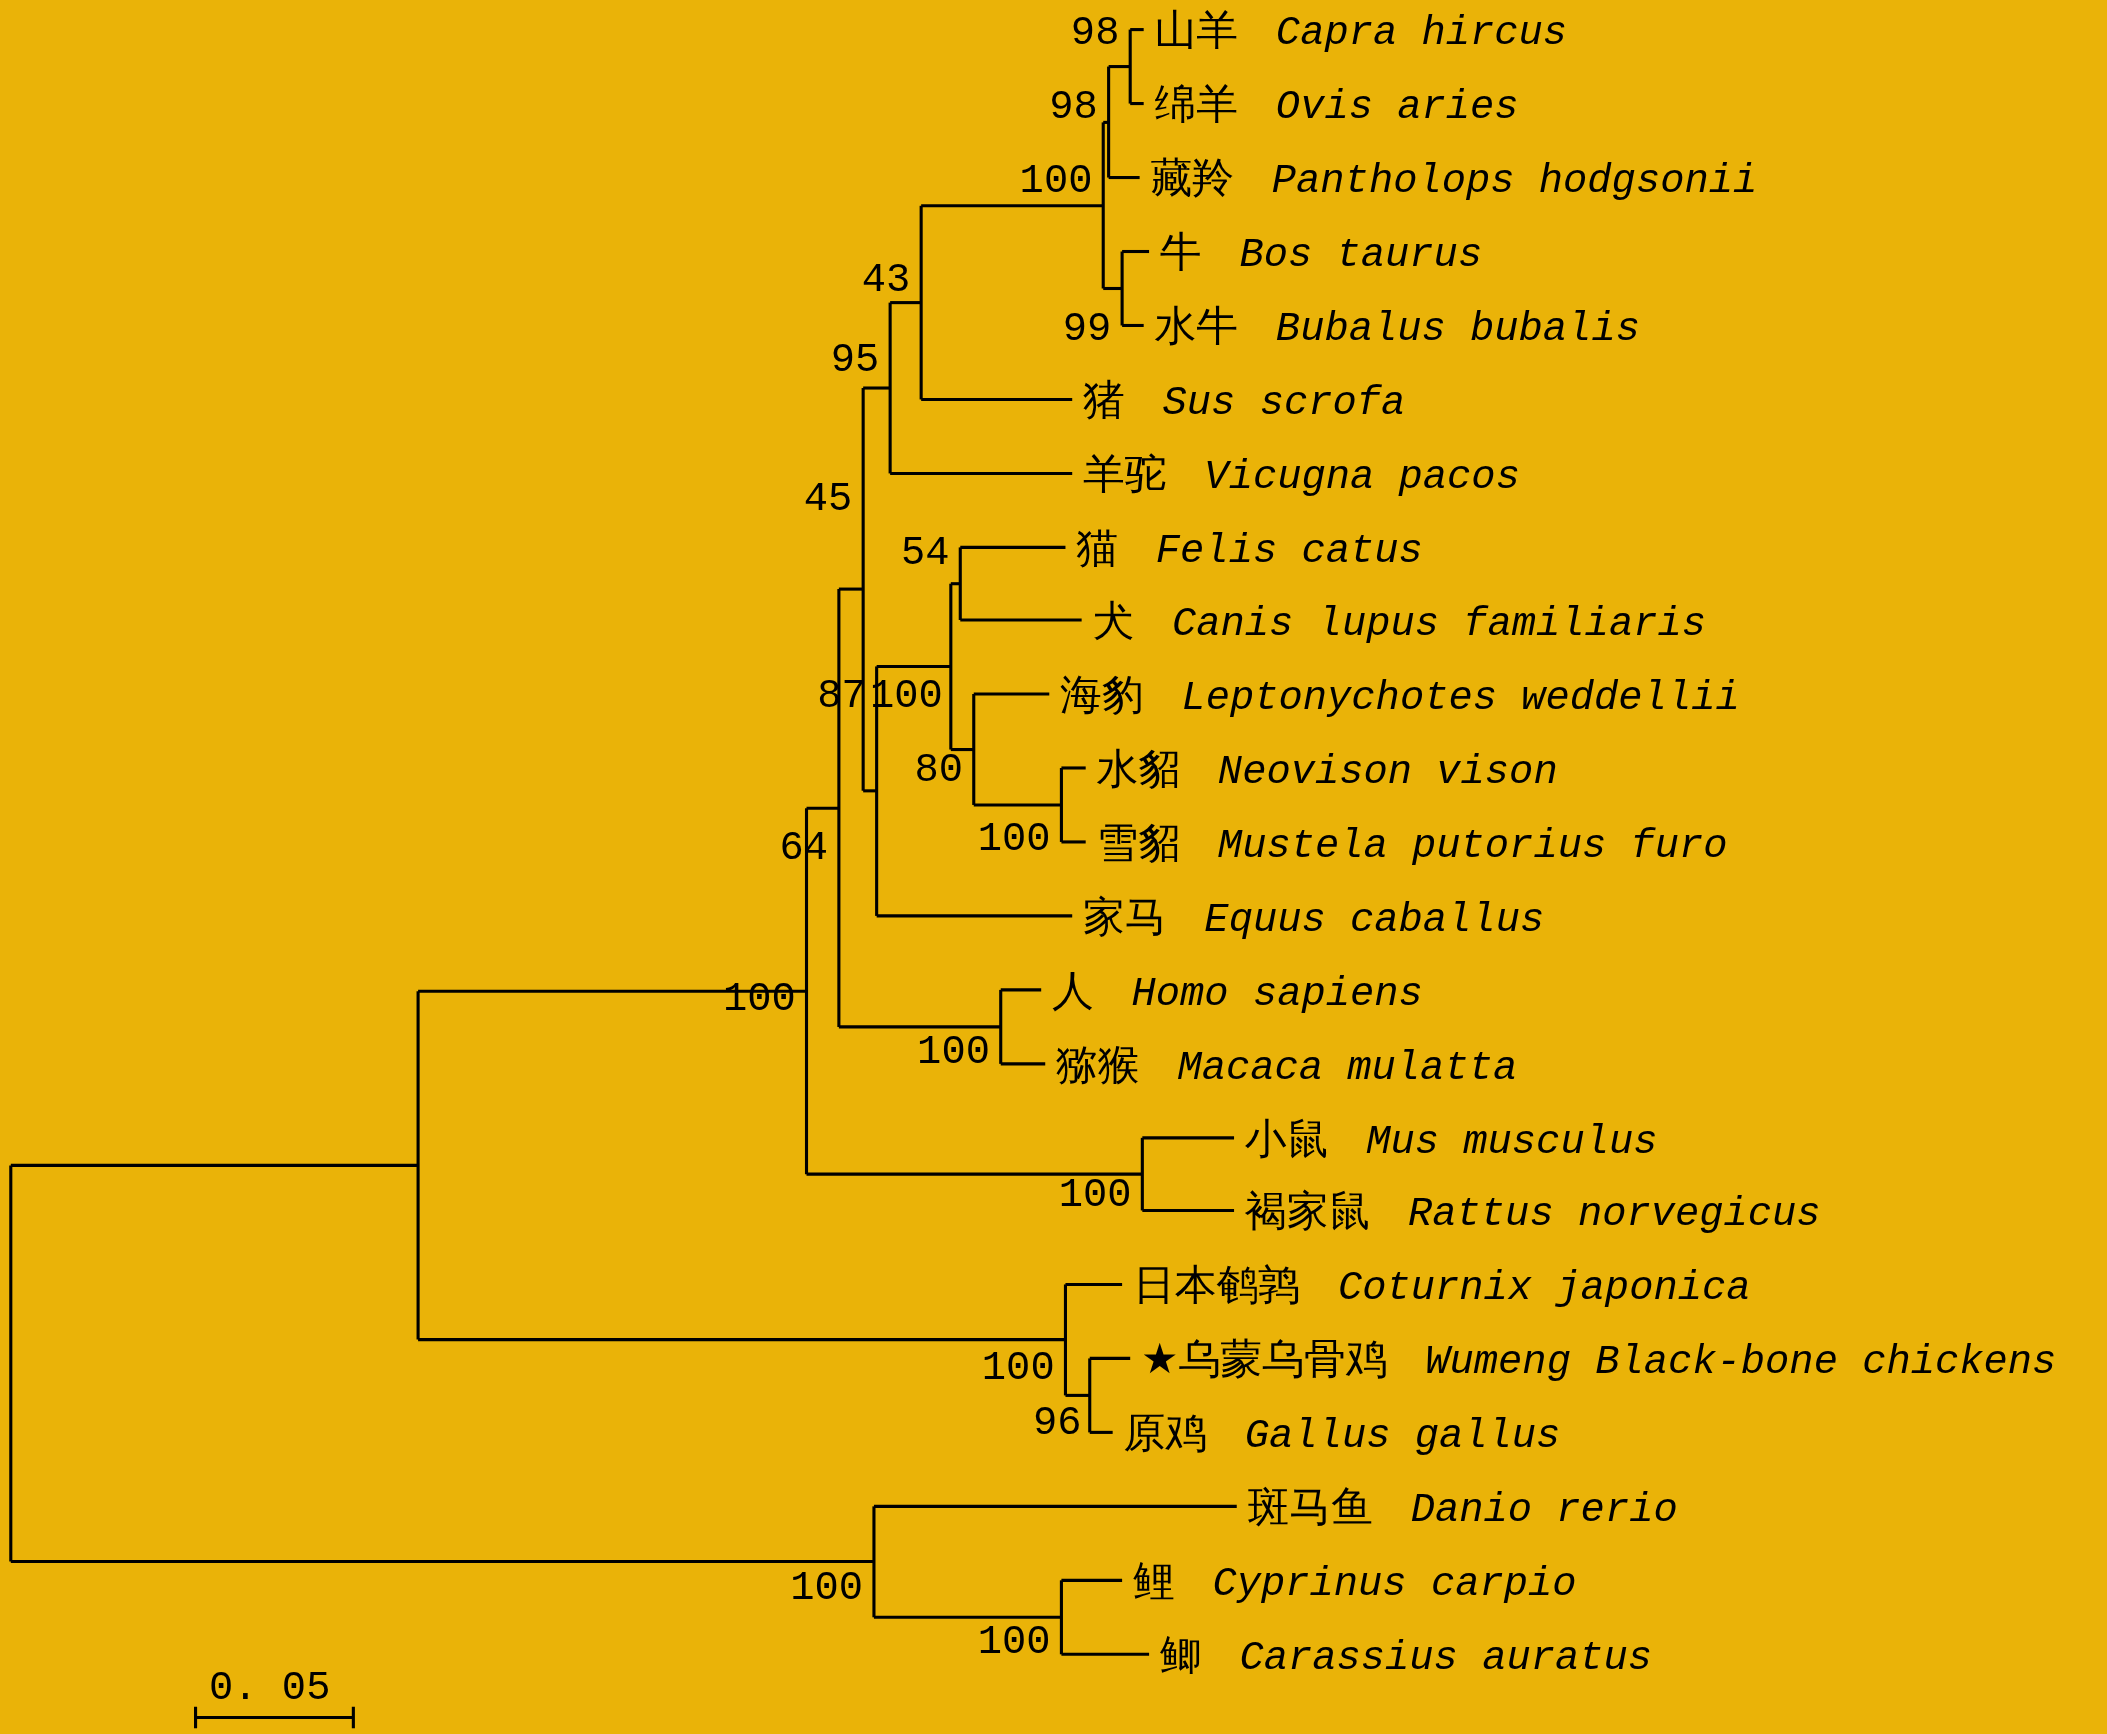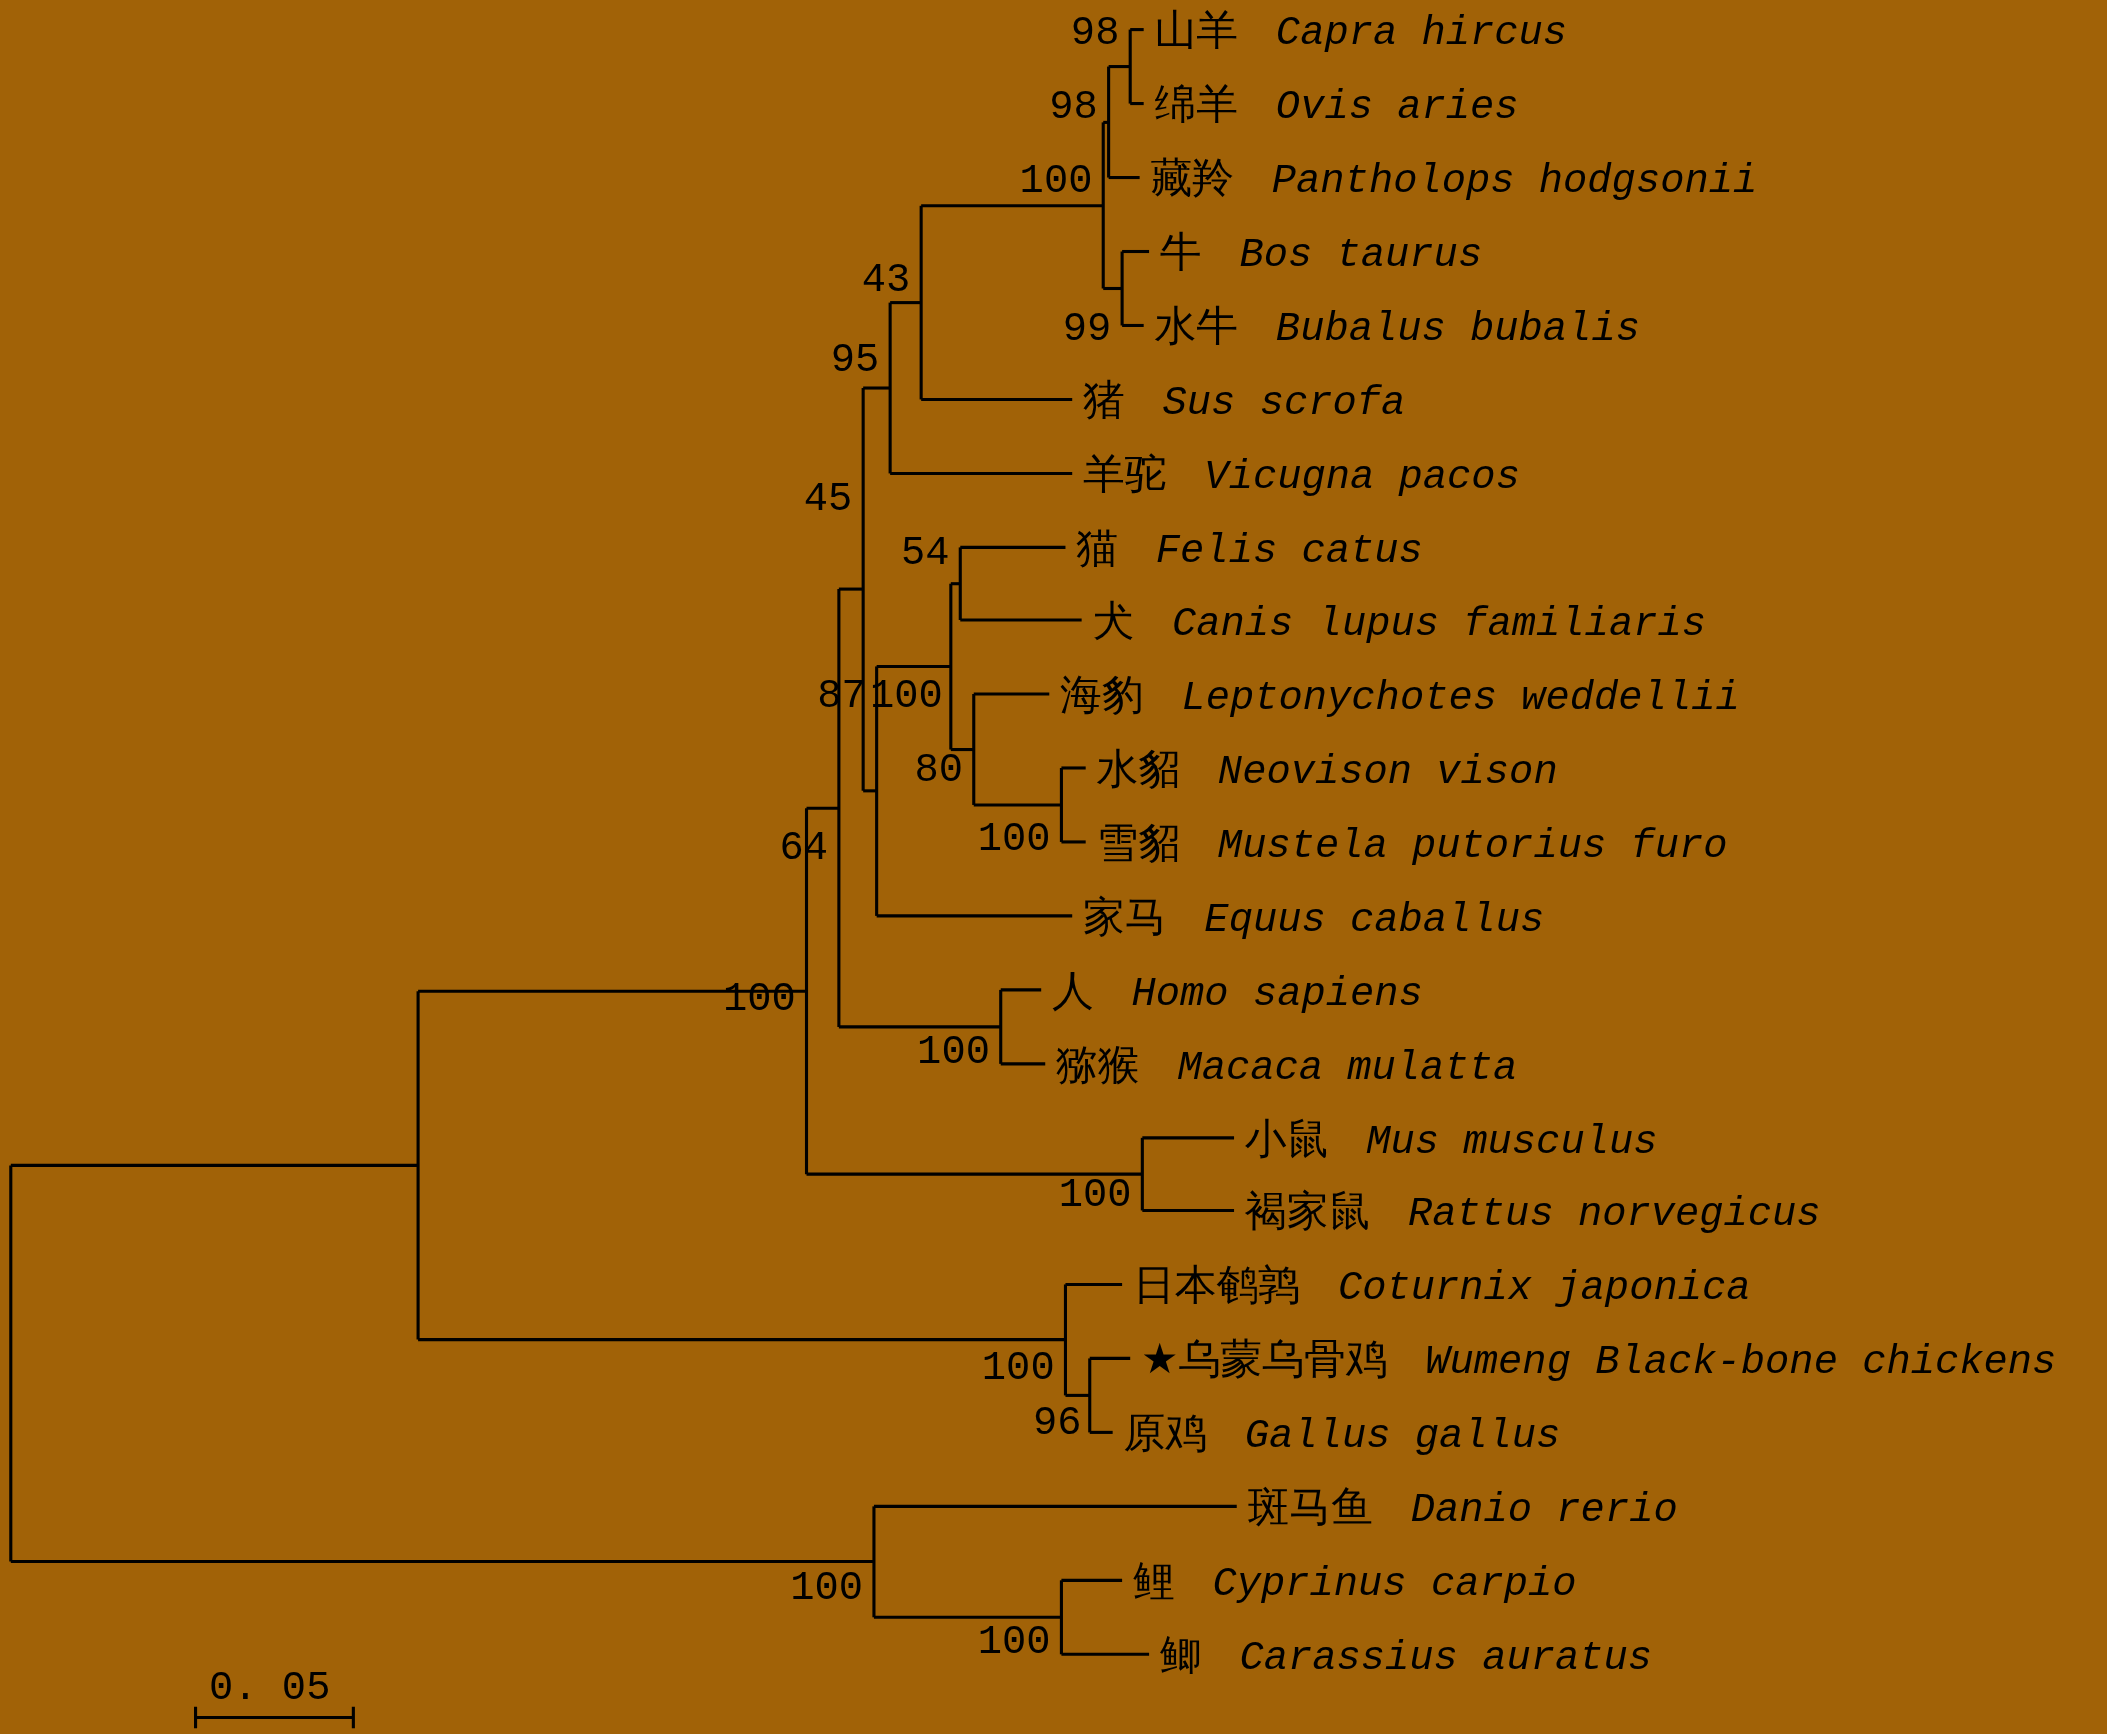--- a/index.html
+++ b/index.html
@@ -1,16 +1,16 @@
 <!DOCTYPE html>
 <html style="font-size:11.8px"><head>
 <meta charset="utf-8">
 <style>
   html,body{margin:0;padding:0;background:#ffffff;}
-  .figure-wrap{width:2108px;height:1735px;background:#a16207;overflow:hidden;}
+  .figure-wrap{width:2108px;height:1735px;background:#eab308;overflow:hidden;}
   svg{display:block;width:2108px;height:1735px;}
   line{stroke:#000000;stroke-width:2.3;stroke-linecap:butt;}
   text{fill:#000000;}
   .bs{font-family:"Liberation Mono","DejaVu Sans Mono",monospace;font-size:30px;}
   .cn{font-family:"DejaVu Sans","Liberation Sans",sans-serif;font-size:31px;}
   .latin{font-family:"Liberation Mono","DejaVu Sans Mono",monospace;font-style:italic;font-size:30px;}
 </style>
 </head>
 <body>
 

